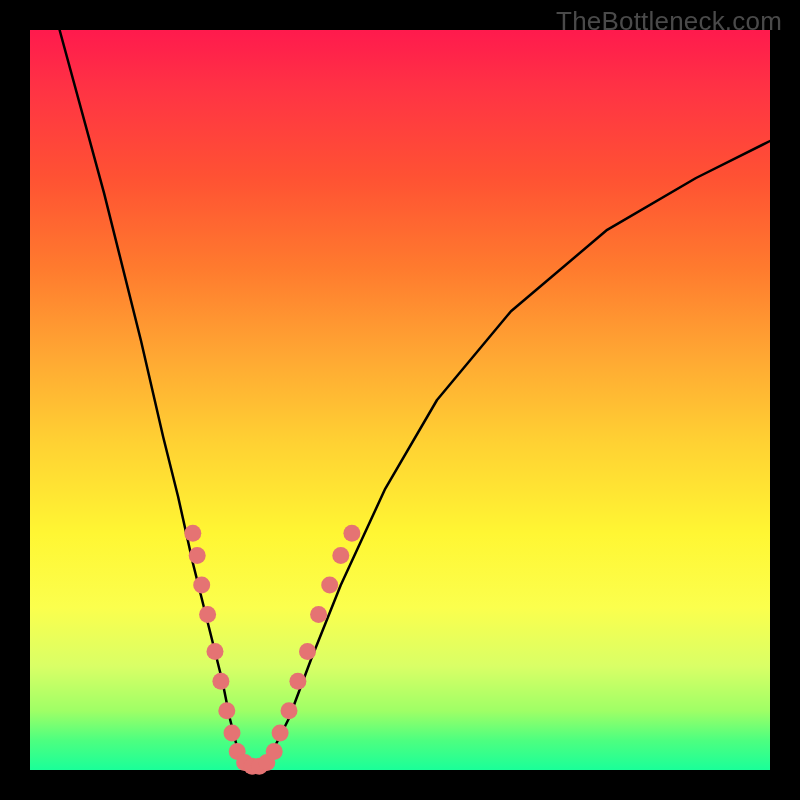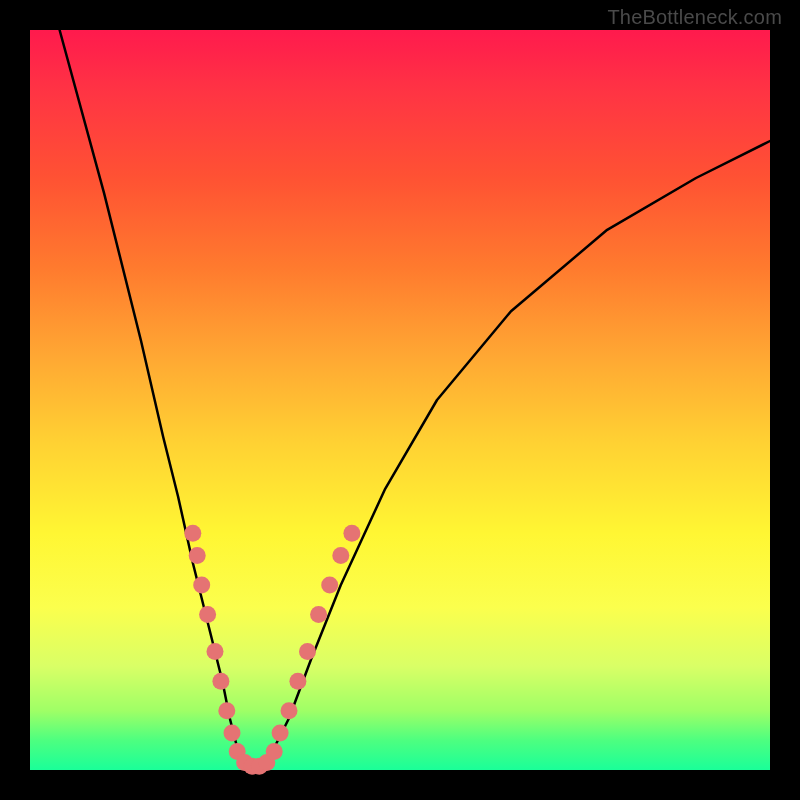--- a/index.html
+++ b/index.html
@@ -37,21 +37,21 @@
       #9fff66 92%,
       #4dff80 96%,
       #1aff99 100%
     );
   }
   .watermark {
     position: absolute;
     top: 6px;
     right: 18px;
     color: #4a4a4a;
-    font-size: 20px;
+    font-size: 26px;
     font-weight: 500;
     letter-spacing: 0.2px;
     user-select: none;
   }
   svg.curve {
     position: absolute;
     left: 0;
     top: 0;
     width: 740px;
     height: 740px;

